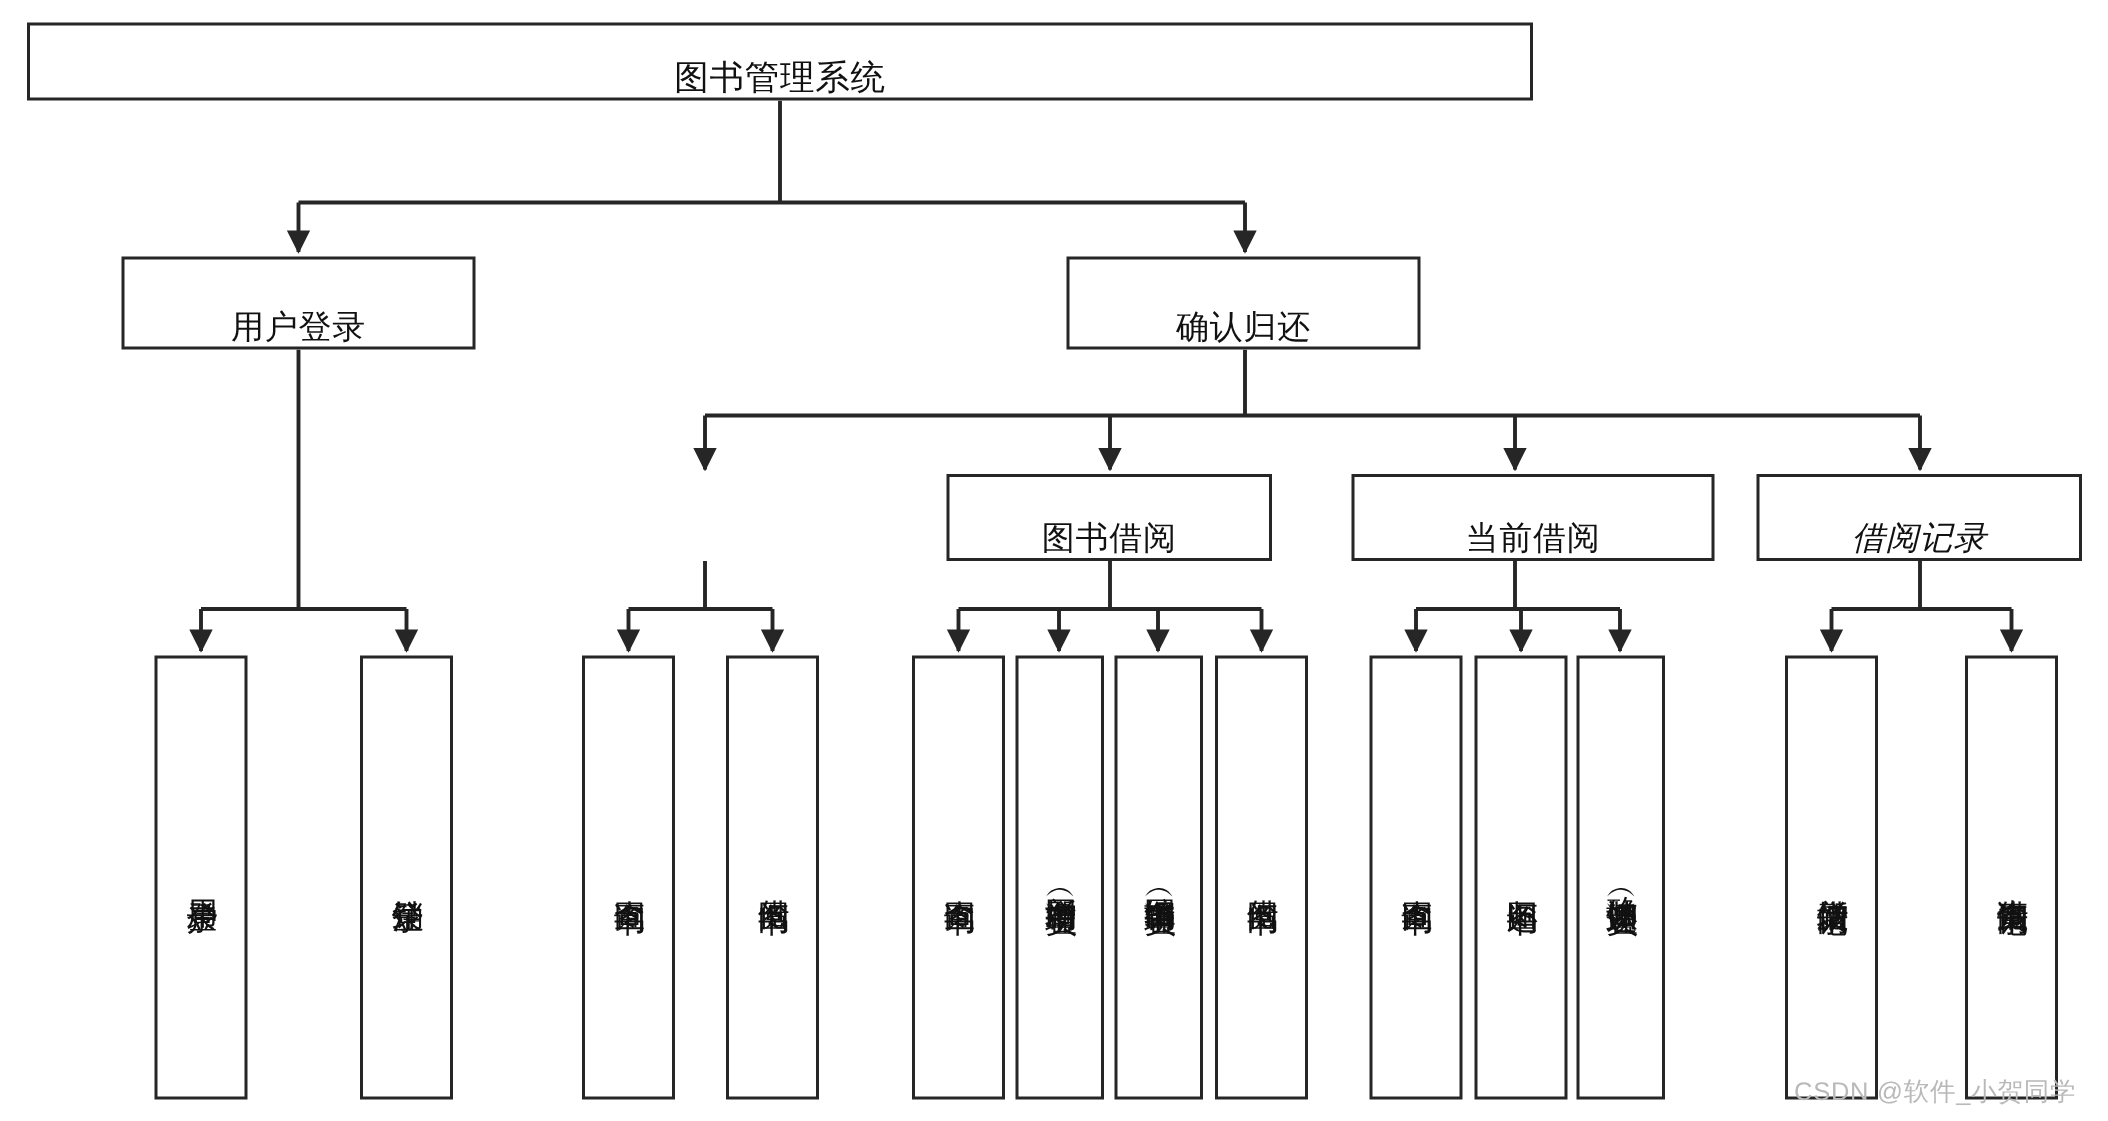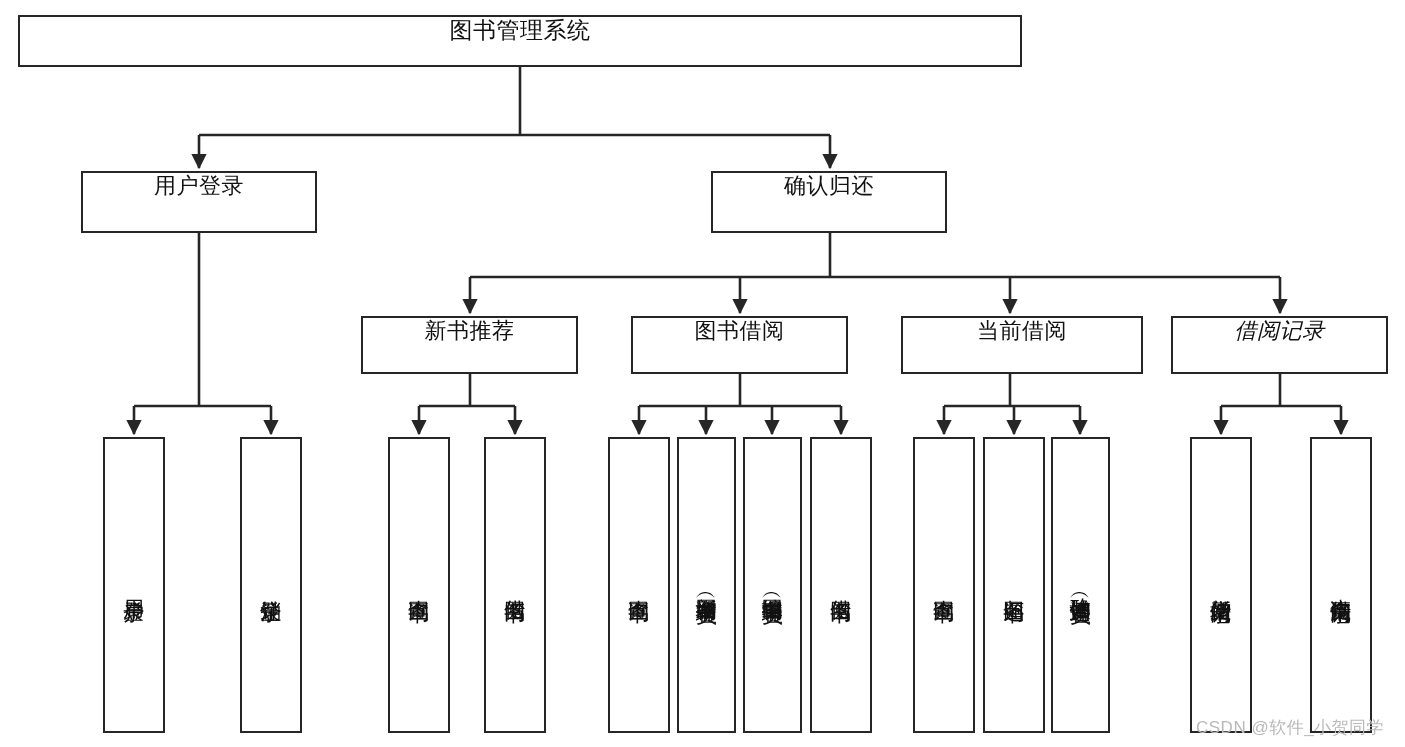--- a/index.html
+++ b/index.html
@@ -24,21 +24,21 @@
     width: 1405px;
     height: 747px;
     pointer-events: none;
   }
   .node {
     position: absolute;
     box-sizing: border-box;
     background: #ffffff;
     border: 2px solid #262626;
     display: flex;
-    align-items: flex-start;
+    align-items: flex-end;
     justify-content: center;
     color: #111111;
     z-index: 2;
   }
   .node .label {
     display: block;
     text-align: center;
     line-height: 1.18;
     letter-spacing: 0.5px;
     white-space: nowrap;
@@ -131,23 +131,20 @@
     <span class="label">图书管理系统</span>
   </div>
 
   <div class="node horiz" style="left: 81px; top: 171px; width: 236px; height: 62px;">
     <span class="label">用户登录</span>
   </div>
   <div class="node horiz" style="left: 711px; top: 171px; width: 236px; height: 62px;">
     <span class="label">确认归还</span>
   </div>
 
-  <div class="node horiz" style="left: 361px; top: 316px; width: 217px; height: 58px;">
-    <span class="label">新书推荐</span>
-  </div>
   <div class="node horiz" style="left: 631px; top: 316px; width: 217px; height: 58px;">
     <span class="label">图书借阅</span>
   </div>
   <div class="node horiz" style="left: 901px; top: 316px; width: 242px; height: 58px;">
     <span class="label">当前借阅</span>
   </div>
   <div class="node horiz" style="left: 1171px; top: 316px; width: 217px; height: 58px; font-style: italic;">
     <span class="label">借阅记录</span>
   </div>
 

